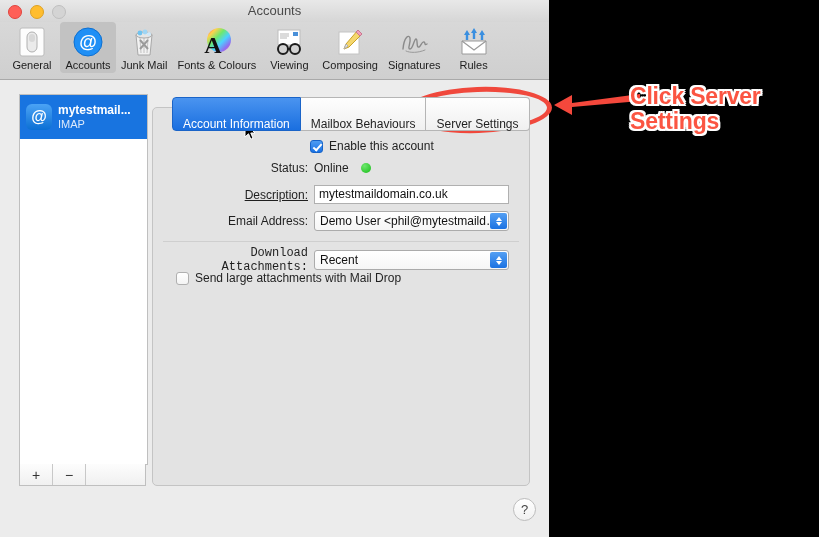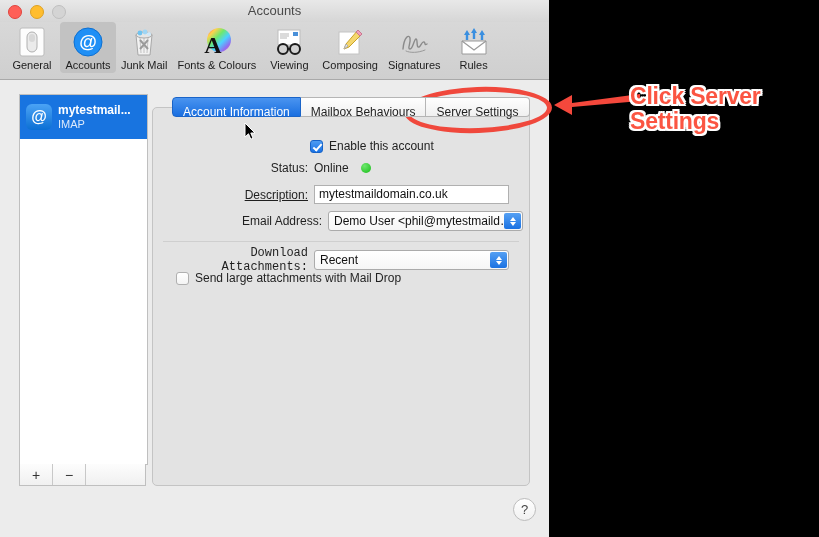--- a/index.html
+++ b/index.html
@@ -164,21 +164,21 @@
   
   #tabbar {
     position: absolute;
     left: 172px; top: 97px;
     display: flex;
     z-index: 4;
   }
   .tab {
     height: 20px;
     line-height: 20px;
-    padding: 4px 10px;
+    padding: 16px 10px;
     font-size: 12px;
     color: #1f1f1f;
     background: linear-gradient(#fefefe, #f0f0f0);
     border: 1px solid #b5b5b5;
     border-left: none;
     box-sizing: border-box;
     white-space: nowrap;
   }
   .tab:first-child {
     border-left: 1px solid #b5b5b5;
@@ -518,21 +518,21 @@
     <div class="field-label" style="width:128px;">Status:</div>
     <div class="status-val" style="margin-left:6px;">Online</div>
     <div class="status-dot"></div>
   </div>
 
   <div class="form-row" style="left:180px; top:185px;">
     <div class="field-label" style="width:128px;text-decoration:underline;">Description:</div>
     <div class="text-input" style="width:195px; margin-left:6px;" placeholder="">mytestmaildomain.co.uk</div>
   </div>
 
-  <div class="form-row" style="left:194px; top:211px;">
+  <div class="form-row" style="left:180px; top:211px;">
     <div class="field-label" style="width:128px;">Email Address:</div>
     <div class="popup" style="width:195px; margin-left:6px;">
       <span>Demo User &lt;phil@mytestmaild…</span>
       <span class="stepper">
         <span class="chev up"></span>
         <span class="chev down"></span>
       </span>
     </div>
   </div>
 

